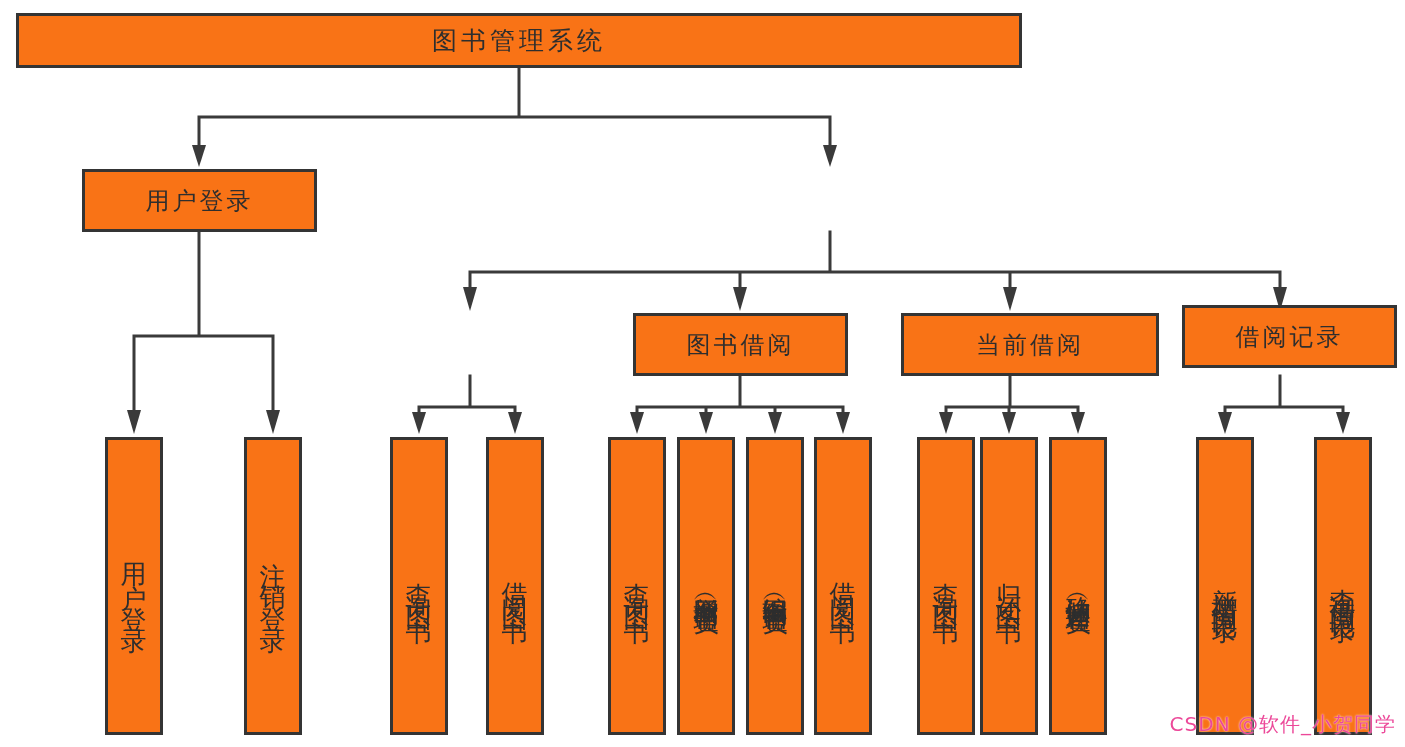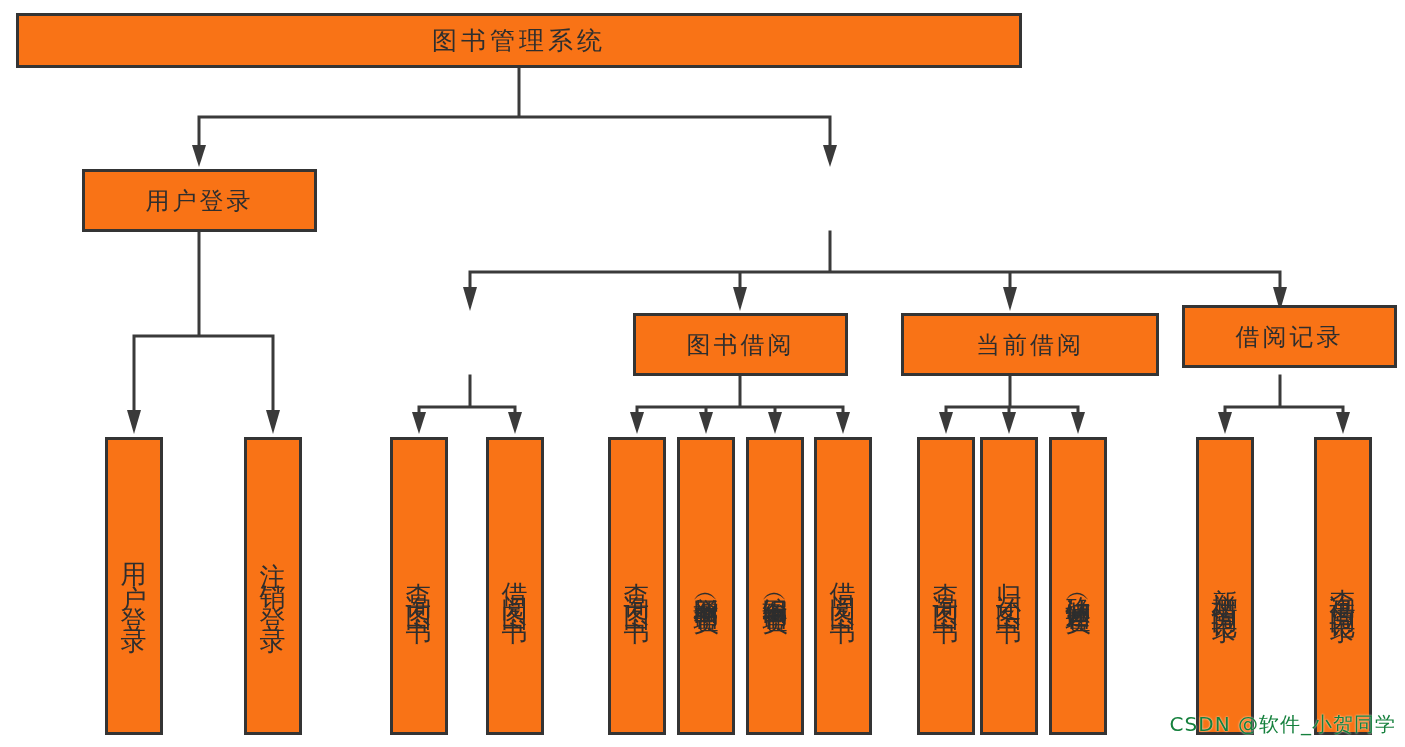--- a/index.html
+++ b/index.html
@@ -35,21 +35,21 @@
     white-space: normal;
   }
   .vbox.sp-wide { letter-spacing: 22px; }
   .vbox.sp-mid  { letter-spacing: 6px; }
   .vbox.sp-long { letter-spacing: 2px; font-size: 25px; }
   #watermark {
     position: absolute;
     top: 711px;
     right: 9px;
     font-size: 20px;
-    color: #15803d;
+    color: #ec4899;
     letter-spacing: 1px;
     text-shadow: 0 0 2px #ffffff;
   }
 </style>
 </head>
 <body>
 
 <div id="canvas">
 
   <svg id="wires" viewBox="0 0 1405 747" xmlns="http://www.w3.org/2000/svg">

